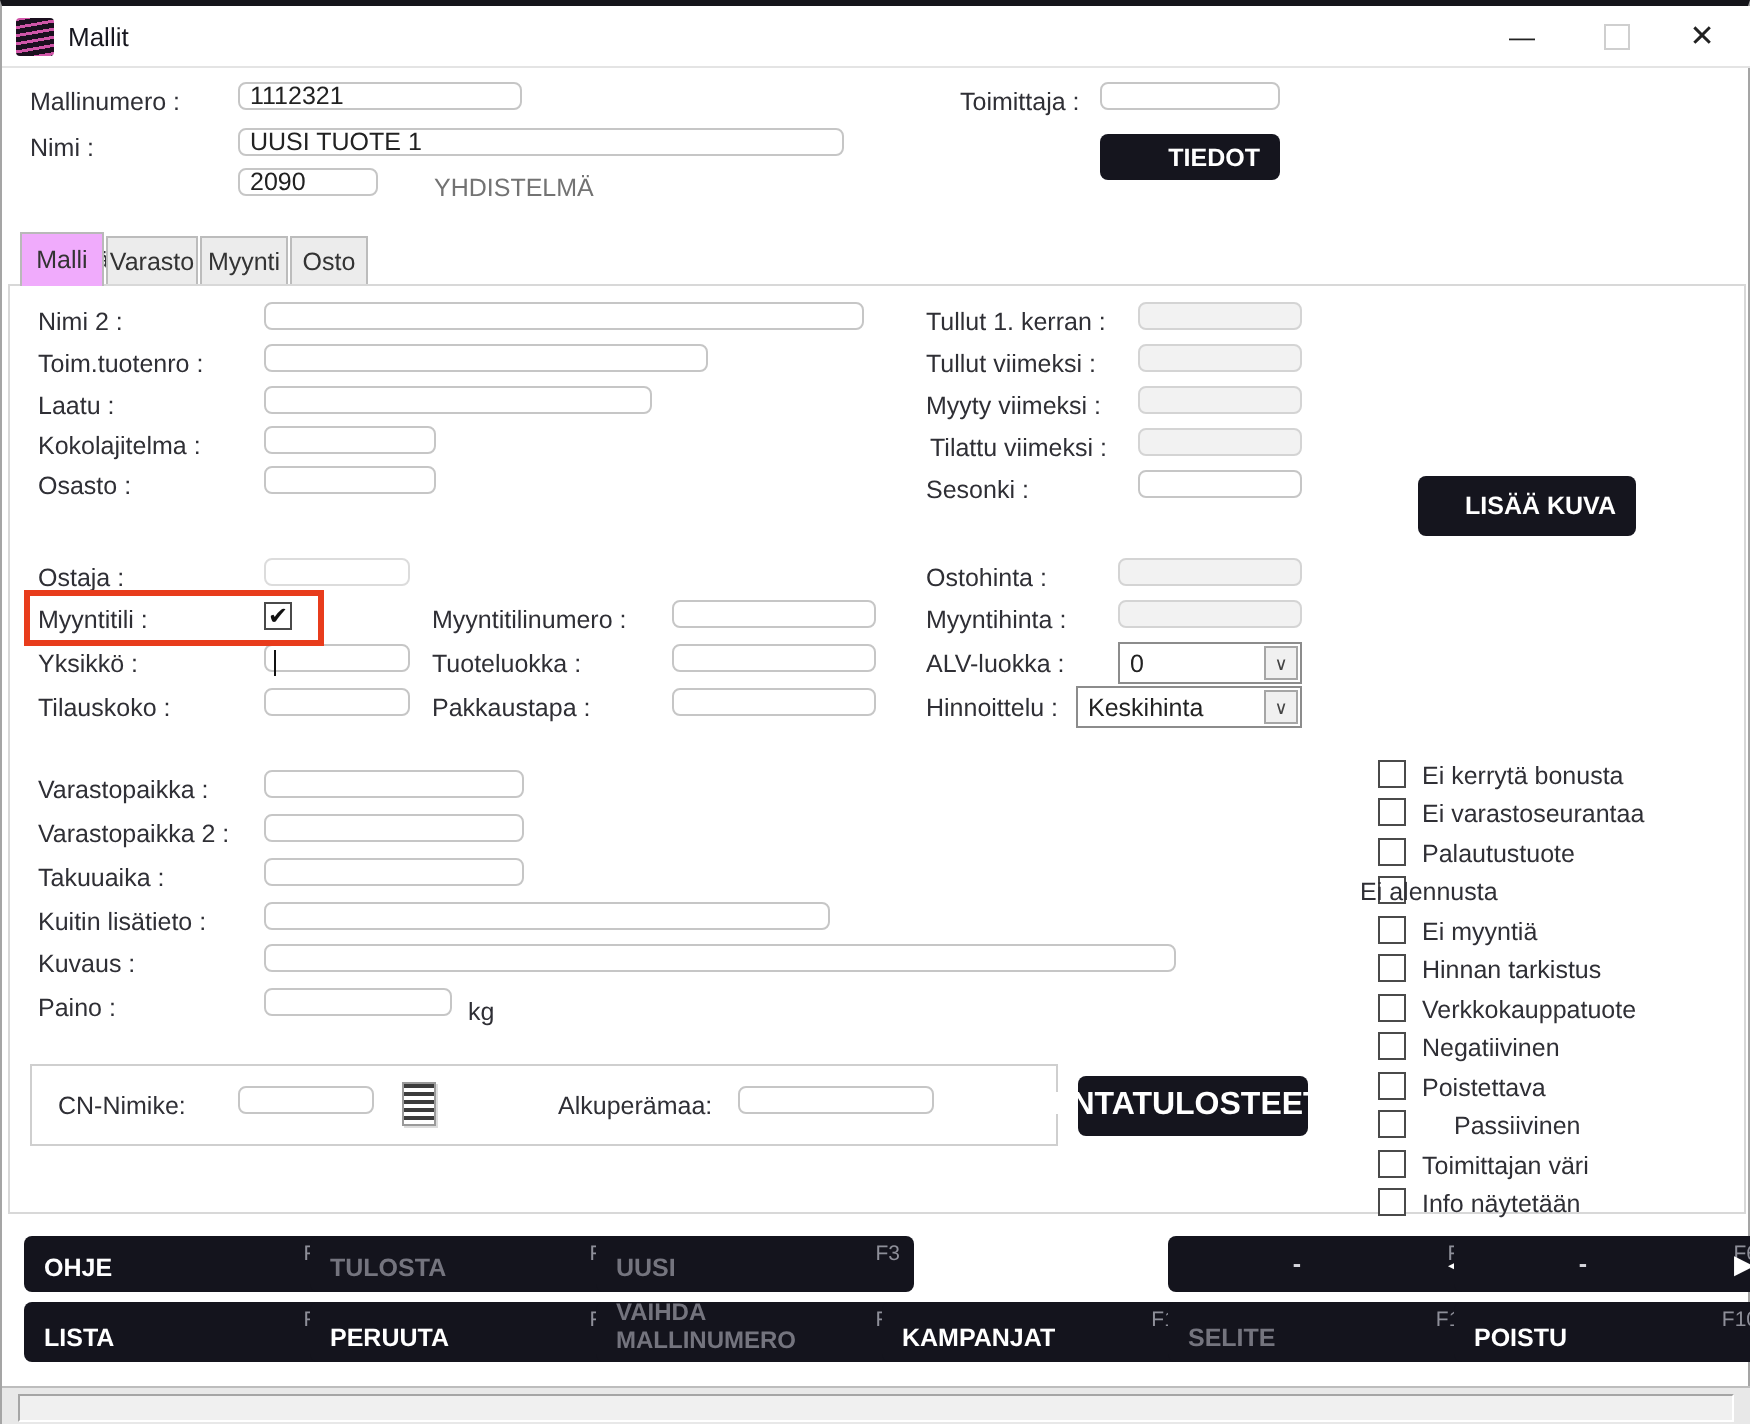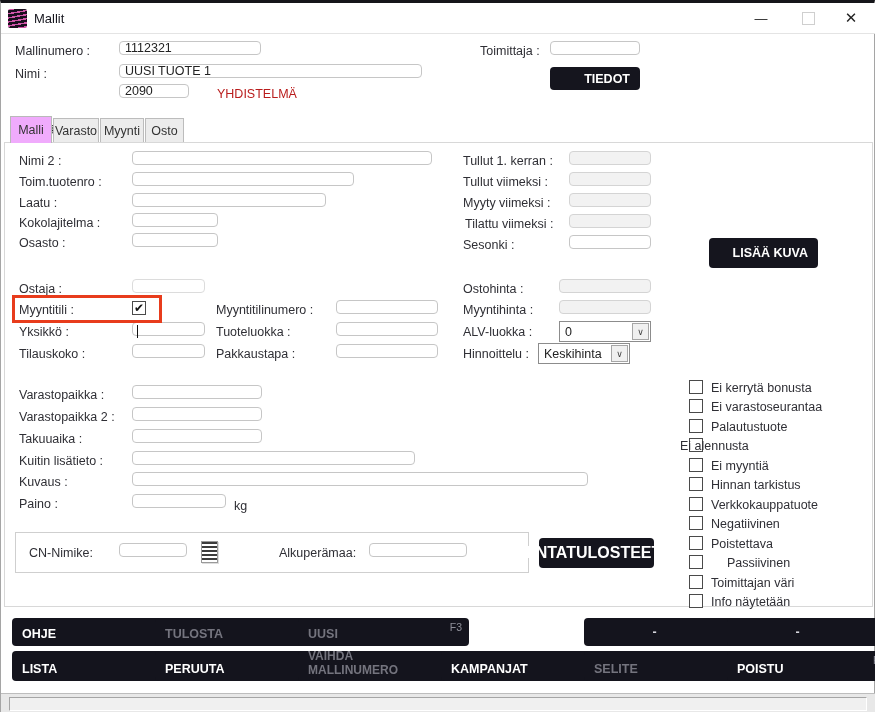--- a/index.html
+++ b/index.html
@@ -20,21 +20,21 @@
   .tab.active{background:#f0abfc;border:1px solid #b9b9b9;border-bottom:none;top:113px;height:27px;z-index:3;}
   .tab.inactive{background:#ececec;border:1px solid #bcbcbc;border-bottom:none;top:115px;height:24px;z-index:1;}
   .tabpage{position:absolute;left:3px;top:139px;width:869px;height:465px;background:#fff;border:1px solid #d8d8d8;box-sizing:border-box;z-index:0;}
   .redbox{position:absolute;left:11px;top:292px;width:150px;height:28px;border:3px solid #e83c1c;box-sizing:border-box;z-index:5;}
   .caret{position:absolute;left:136px;top:322px;width:1px;height:13px;background:#111;}
   .cb{position:absolute;width:14px;height:14px;border:1px solid #4a4a4a;background:#fff;box-sizing:border-box;display:flex;align-items:center;justify-content:center;font-size:12px;line-height:1;color:#111;cursor:pointer;}
   .combo{position:absolute;height:21px;border:1px solid #8c8c8c;background:#fff;box-sizing:border-box;font-size:12.5px;color:#222;display:flex;align-items:center;padding-left:5px;cursor:pointer;}
   .arrowbox{position:absolute;right:1px;top:1px;bottom:1px;width:17px;background:#f0f0f0;border:1px solid #a6a6a6;display:flex;align-items:center;justify-content:center;font-size:9px;color:#444;box-sizing:border-box;}
   .cnbox{position:absolute;left:14px;top:529px;width:514px;height:41px;border:1px solid #cfcfcf;box-sizing:border-box;}
   .listicon{position:absolute;left:200px;top:538px;width:15px;height:20px;border:1px solid #9a9a9a;background:repeating-linear-gradient(to bottom,#3c3c3c 0 2px,#fff 2px 4px);box-shadow:1px 1px 0 #dddddd;cursor:pointer;}
-  .fbtn{position:absolute;background:#14141d;border-radius:4px;width:159px;height:28px;cursor:pointer;padding-left:12px;}
+  .fbtn{position:absolute;background:#14141d;border-radius:4px;width:159px;height:28px;cursor:pointer;}
   .fbtn .bl{position:absolute;left:10px;bottom:5px;color:#fff;font-weight:bold;font-size:12.5px;line-height:1.15;white-space:pre-line;}
   .fbtn .fk{position:absolute;right:7px;top:3px;color:#8e8f99;font-size:10.5px;}
   .fbtn.dim{cursor:default;}
   .fbtn.dim .bl{color:#74747e;}
   .fbtn.two .bl{bottom:3px;font-size:12px;width:118px;}
   .fbtn.nav .bl{left:0;right:30px;bottom:7px;text-align:center;color:#d6d6dd;}
   .fbtn .arr{position:absolute;right:9px;top:50%;transform:translateY(-50%);color:#fff;font-size:13px;}
   .statusstrip{position:absolute;left:0;top:690px;width:875px;height:22px;background:#e8e8e8;border-top:1px solid #bdbdbd;box-sizing:border-box;}
   .statusinner{position:absolute;left:8px;top:694px;width:858px;height:14px;background:#f0f0f0;border:1px solid;border-color:#a5a5a5 #ffffff #ffffff #a5a5a5;box-sizing:border-box;}
 </style>
@@ -59,21 +59,21 @@
 
   <div class="lbl" style="left:14px;top:41px;">Mallinumero :</div>
   <input class="inp" style="left: 118px; top: 38px; width: 142px;" value="1112321">
   <div class="lbl" style="left:479px;top:41px;">Toimittaja :</div>
   <input class="inp" style="left: 549px; top: 38px; width: 90px;" value="">
   <div class="lbl" style="left:14px;top:64px;">Nimi :</div>
   <input class="inp" style="left: 118px; top: 61px; width: 303px;" value="UUSI TUOTE 1">
   <div class="darkbtn" style="left:549px;top:64px;width:90px;height:23px;">TIEDOT</div>
   <div class="lbl" style="left:14px;top:84px;margin-top:36px;">Ryhmä :</div>
   <input class="inp" style="left: 118px; top: 81px; width: 70px;" value="2090">
-  <div class="lbl" style="left:216px;top:84px;color:#b91c1c;">YHDISTELMÄ</div>
+  <div class="lbl" style="left:216px;top:84px;color:#737373;">YHDISTELMÄ</div>
 
   <div class="tabpage"></div>
   <div class="tab active" style="left:9px;width:42px;">Malli</div>
   <div class="tab inactive" style="left:52px;width:46px;">Varasto</div>
   <div class="tab inactive" style="left:99px;width:44px;">Myynti</div>
   <div class="tab inactive" style="left:144px;width:39px;">Osto</div>
 
   <div class="lbl" style="left:18px;top:151px;">Nimi 2 :</div>
   <input class="inp" style="left: 131px; top: 148px; width: 300px;">
   <div class="lbl" style="left:18px;top:172px;">Toim.tuotenro :</div>
@@ -124,21 +124,21 @@
   <input class="inp gray" style="left: 558px; top: 276px; width: 92px;">
   <div class="lbl" style="left:462px;top:300px;">Myyntihinta :</div>
   <input class="inp gray" style="left: 558px; top: 297px; width: 92px;">
 
   <div class="lbl" style="left:462px;top:322px;">ALV-luokka :</div>
   <div class="combo" style="left:558px;top:318px;width:92px;">
     <span>0</span>
     <span class="arrowbox">∨</span>
   </div>
   <div class="lbl" style="left:462px;top:344px;">Hinnoittelu :</div>
-  <div class="combo" style="left:537px;top:340px;width:92px;text-align:center;">
+  <div class="combo" style="left:537px;top:340px;width:113px;text-align:center;">
     <span>Keskihinta</span>
     <span class="arrowbox">∨</span>
   </div>
 
   <div class="cb" style="left:688px;top:377px;"></div>
   <div class="lbl" style="left:710px;top:378px;">Ei kerrytä bonusta</div>
   <div class="cb" style="left:688px;top:396px;"></div>
   <div class="lbl" style="left:710px;top:397px;">Ei varastoseurantaa</div>
   <div class="cb" style="left:688px;top:416px;"></div>
   <div class="lbl" style="left:710px;top:417px;">Palautustuote</div>

